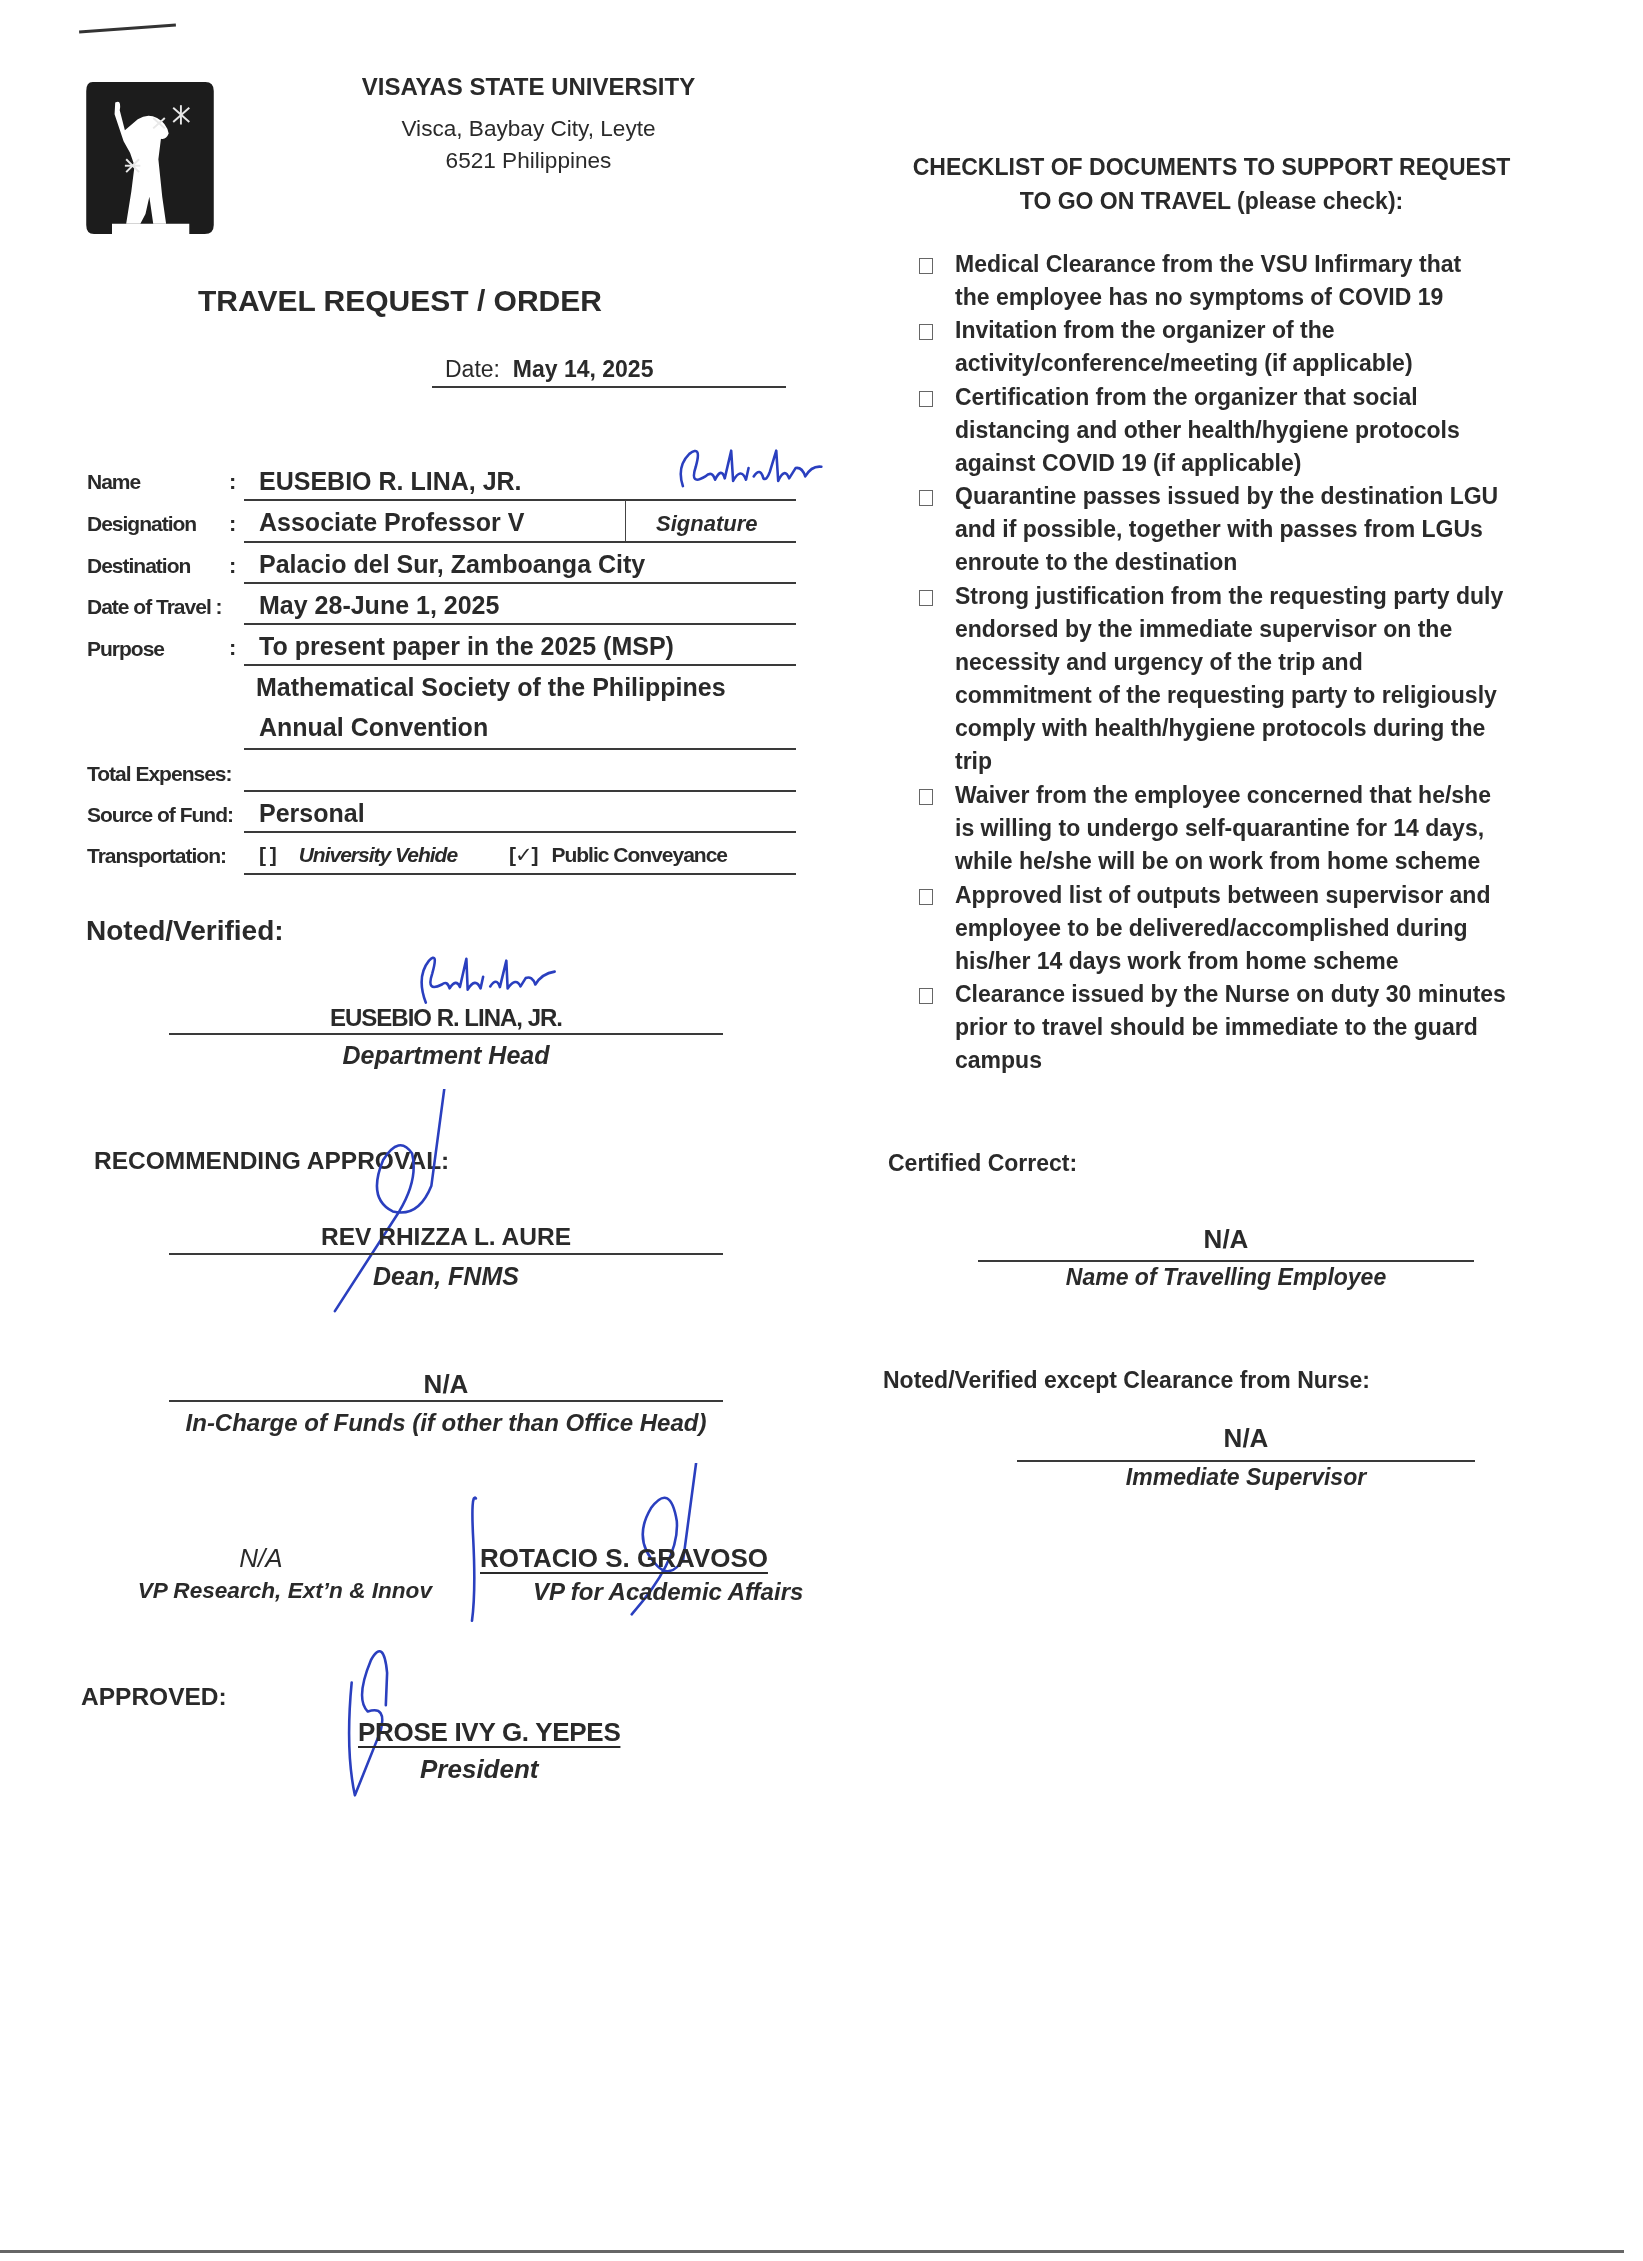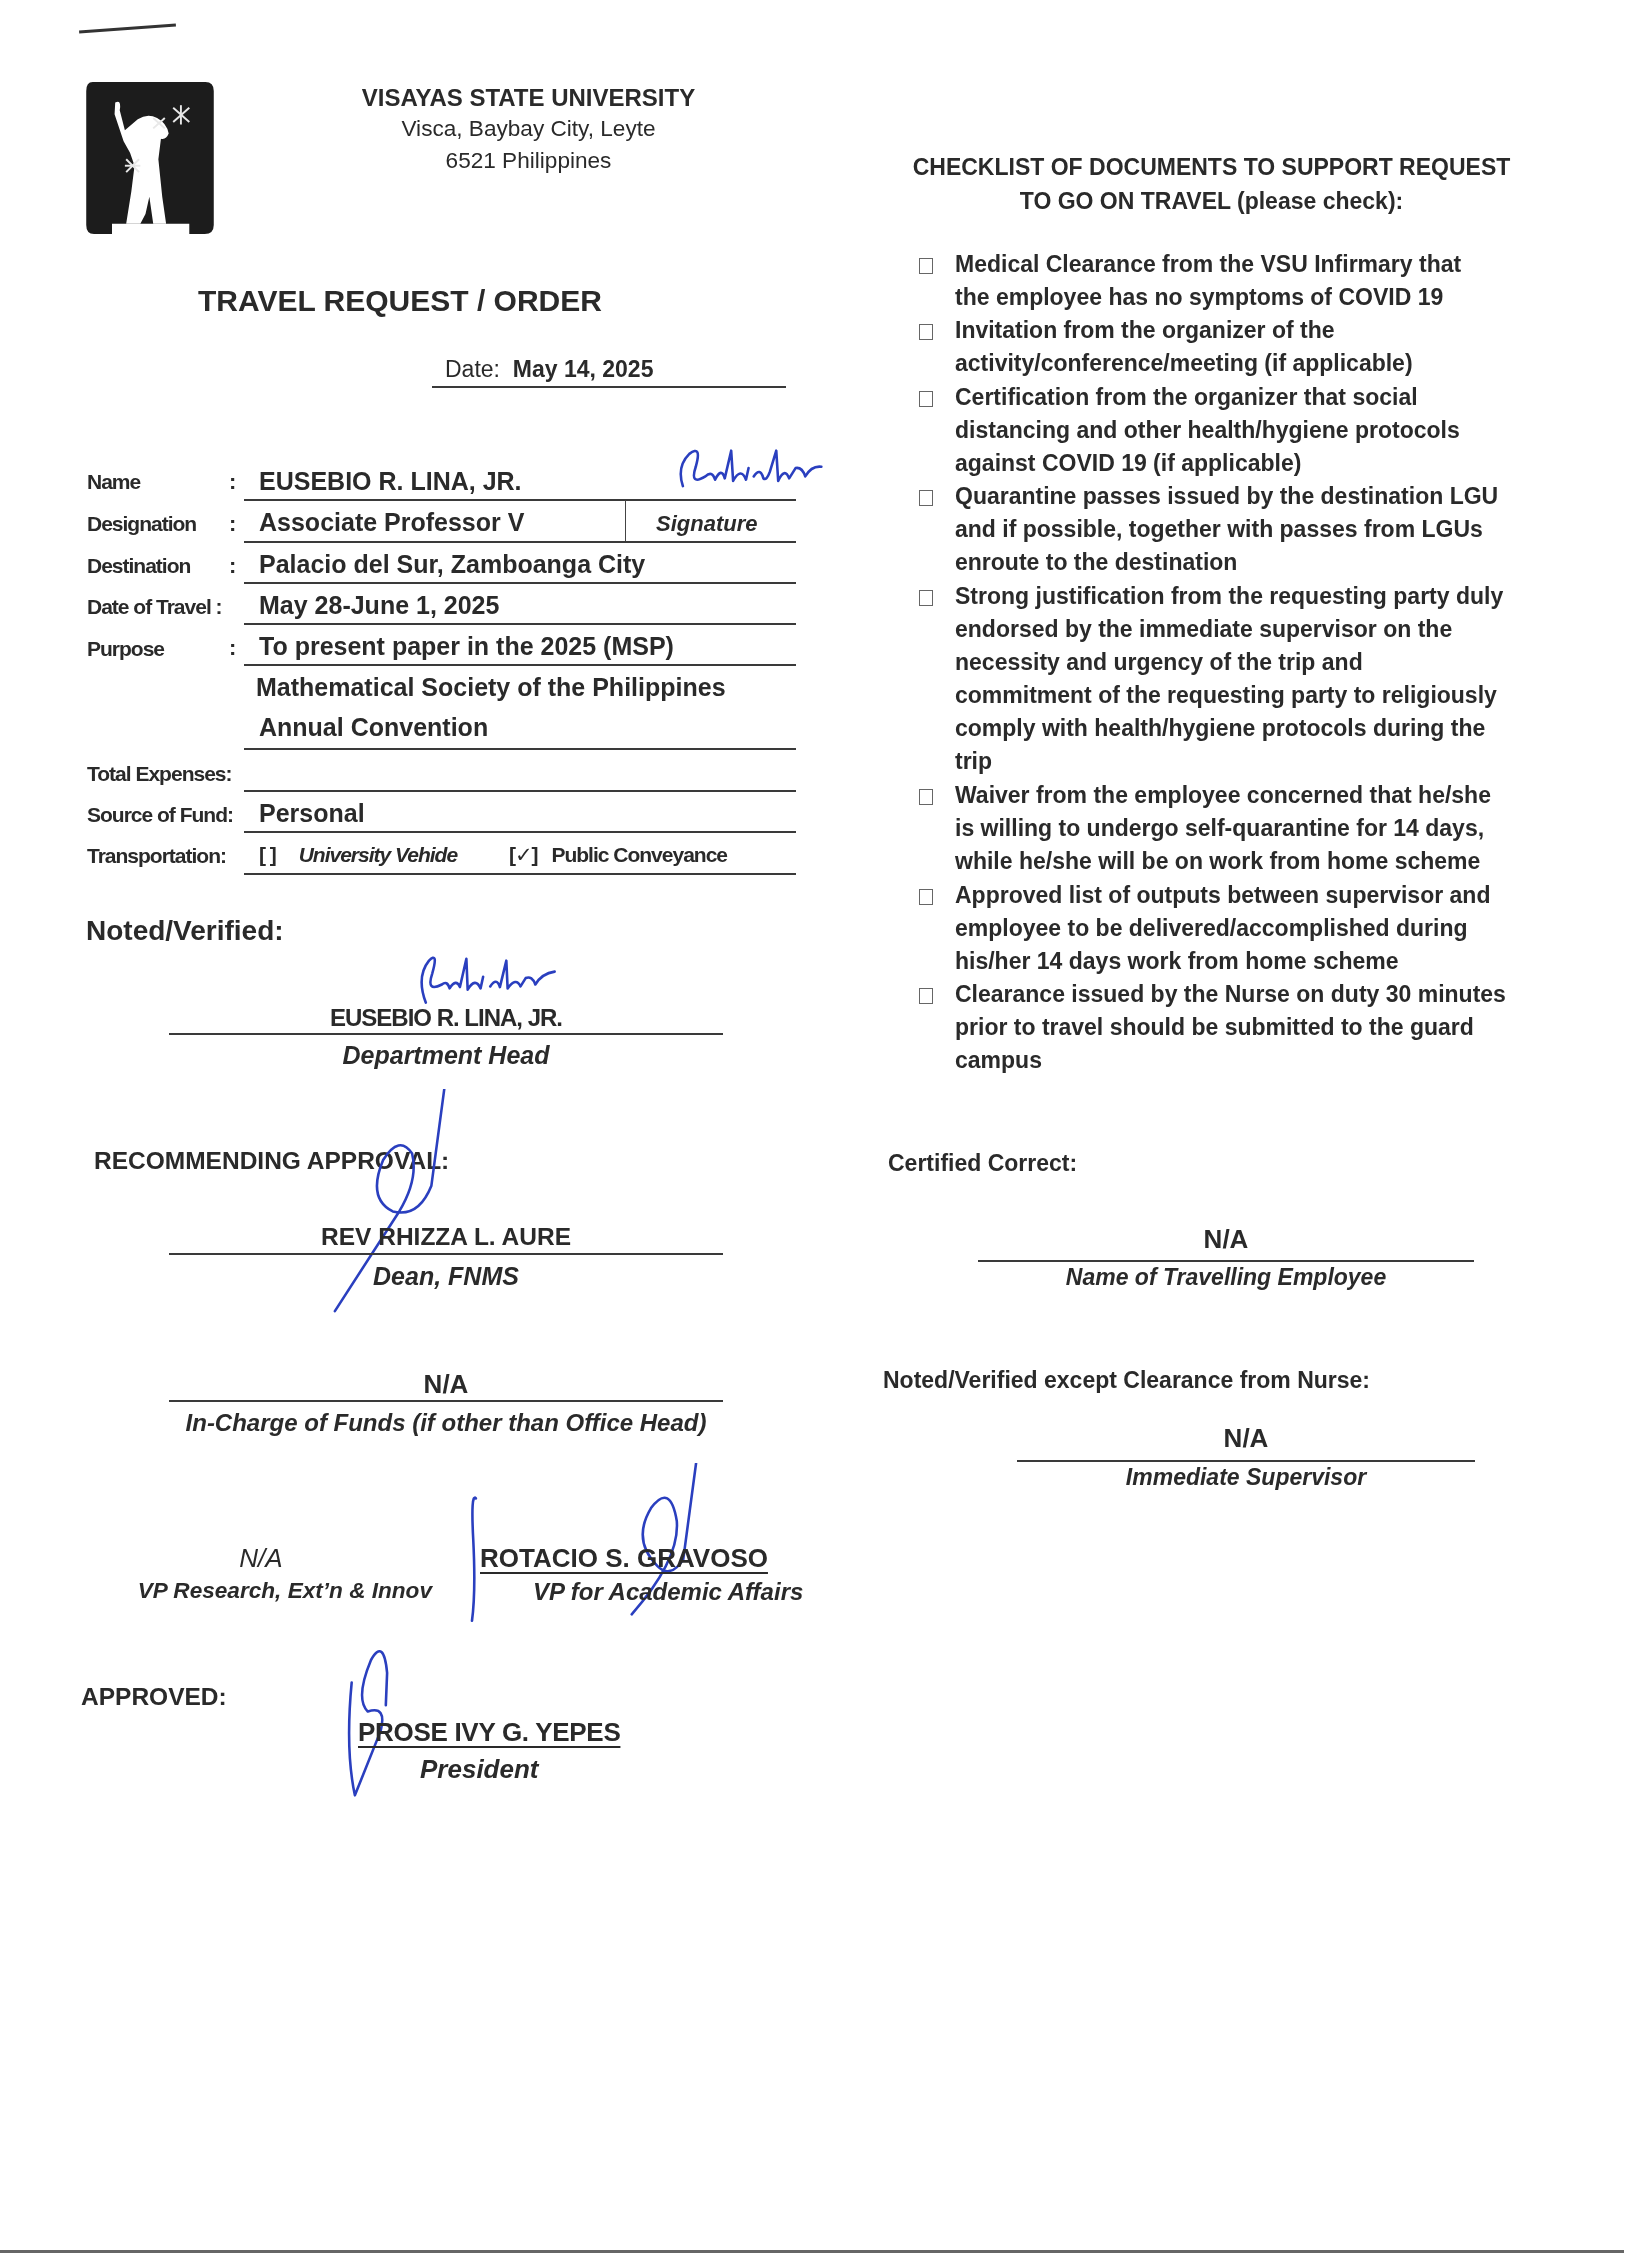--- a/index.html
+++ b/index.html
@@ -6,21 +6,21 @@
   body { width: 1643px; height: 2261px; position: relative; overflow: hidden;
          font-family: "Liberation Sans", "DejaVu Sans", sans-serif; color: #2a2a2a; }
   .abs { position: absolute; }
   .b { font-weight: bold; }
   .i { font-style: italic; }
   .c { text-align: center; }
   .line { position: absolute; height: 1.9px; background: #3a3a3a; }
   .sig { position: absolute; fill: none; stroke: #2a3fbf; stroke-width: 4; stroke-linecap: round; stroke-linejoin: round; }
 
   
-  .uni-name { left: 277px; top: 84px; width: 503px; font-size: 24px; }
+  .uni-name { left: 277px; top: 73px; width: 503px; font-size: 24px; }
   .uni-addr1 { left: 277px; top: 116px; width: 503px; font-size: 22.6px; }
   .uni-addr2 { left: 277px; top: 148px; width: 503px; font-size: 22.6px; }
   .doc-title { left: 155px; top: 284px; width: 490px; font-size: 30px; }
 
   
   .form-label { position: absolute; left: 87px; font-size: 21px; font-weight: bold; letter-spacing: -1px; }
   .form-colon { position: absolute; left: 229px; font-size: 22px; font-weight: bold; }
   .form-value { position: absolute; left: 259px; font-size: 25px; font-weight: bold; }
 
   
@@ -213,21 +213,21 @@
       <div class="txt">
         <div>Approved list of outputs between supervisor and</div>
         <div>employee to be delivered/accomplished during</div>
         <div>his/her 14 days work from home scheme</div>
       </div>
     </div>
     <div class="chk-item" style="top: 978px;">
       <div class="box"></div>
       <div class="txt">
         <div>Clearance issued by the Nurse on duty 30 minutes</div>
-        <div>prior to travel should be submitted to the guard</div>
+        <div>prior to travel should be immediate to the guard</div>
         <div>campus</div>
       </div>
     </div>
   </div>
 
 <div class="abs b" style="left:888px; top:1150px; font-size:23px;">Certified Correct:</div>
 <div class="abs c b" style="left:978px; top:1224px; width:496px; font-size:26px;">N/A</div>
 <div class="line" style="left:978px; top:1260px; width:496px;"></div>
 <div class="abs c b i" style="left:978px; top:1264px; width:496px; font-size:23px;">Name of Travelling Employee</div>
 

